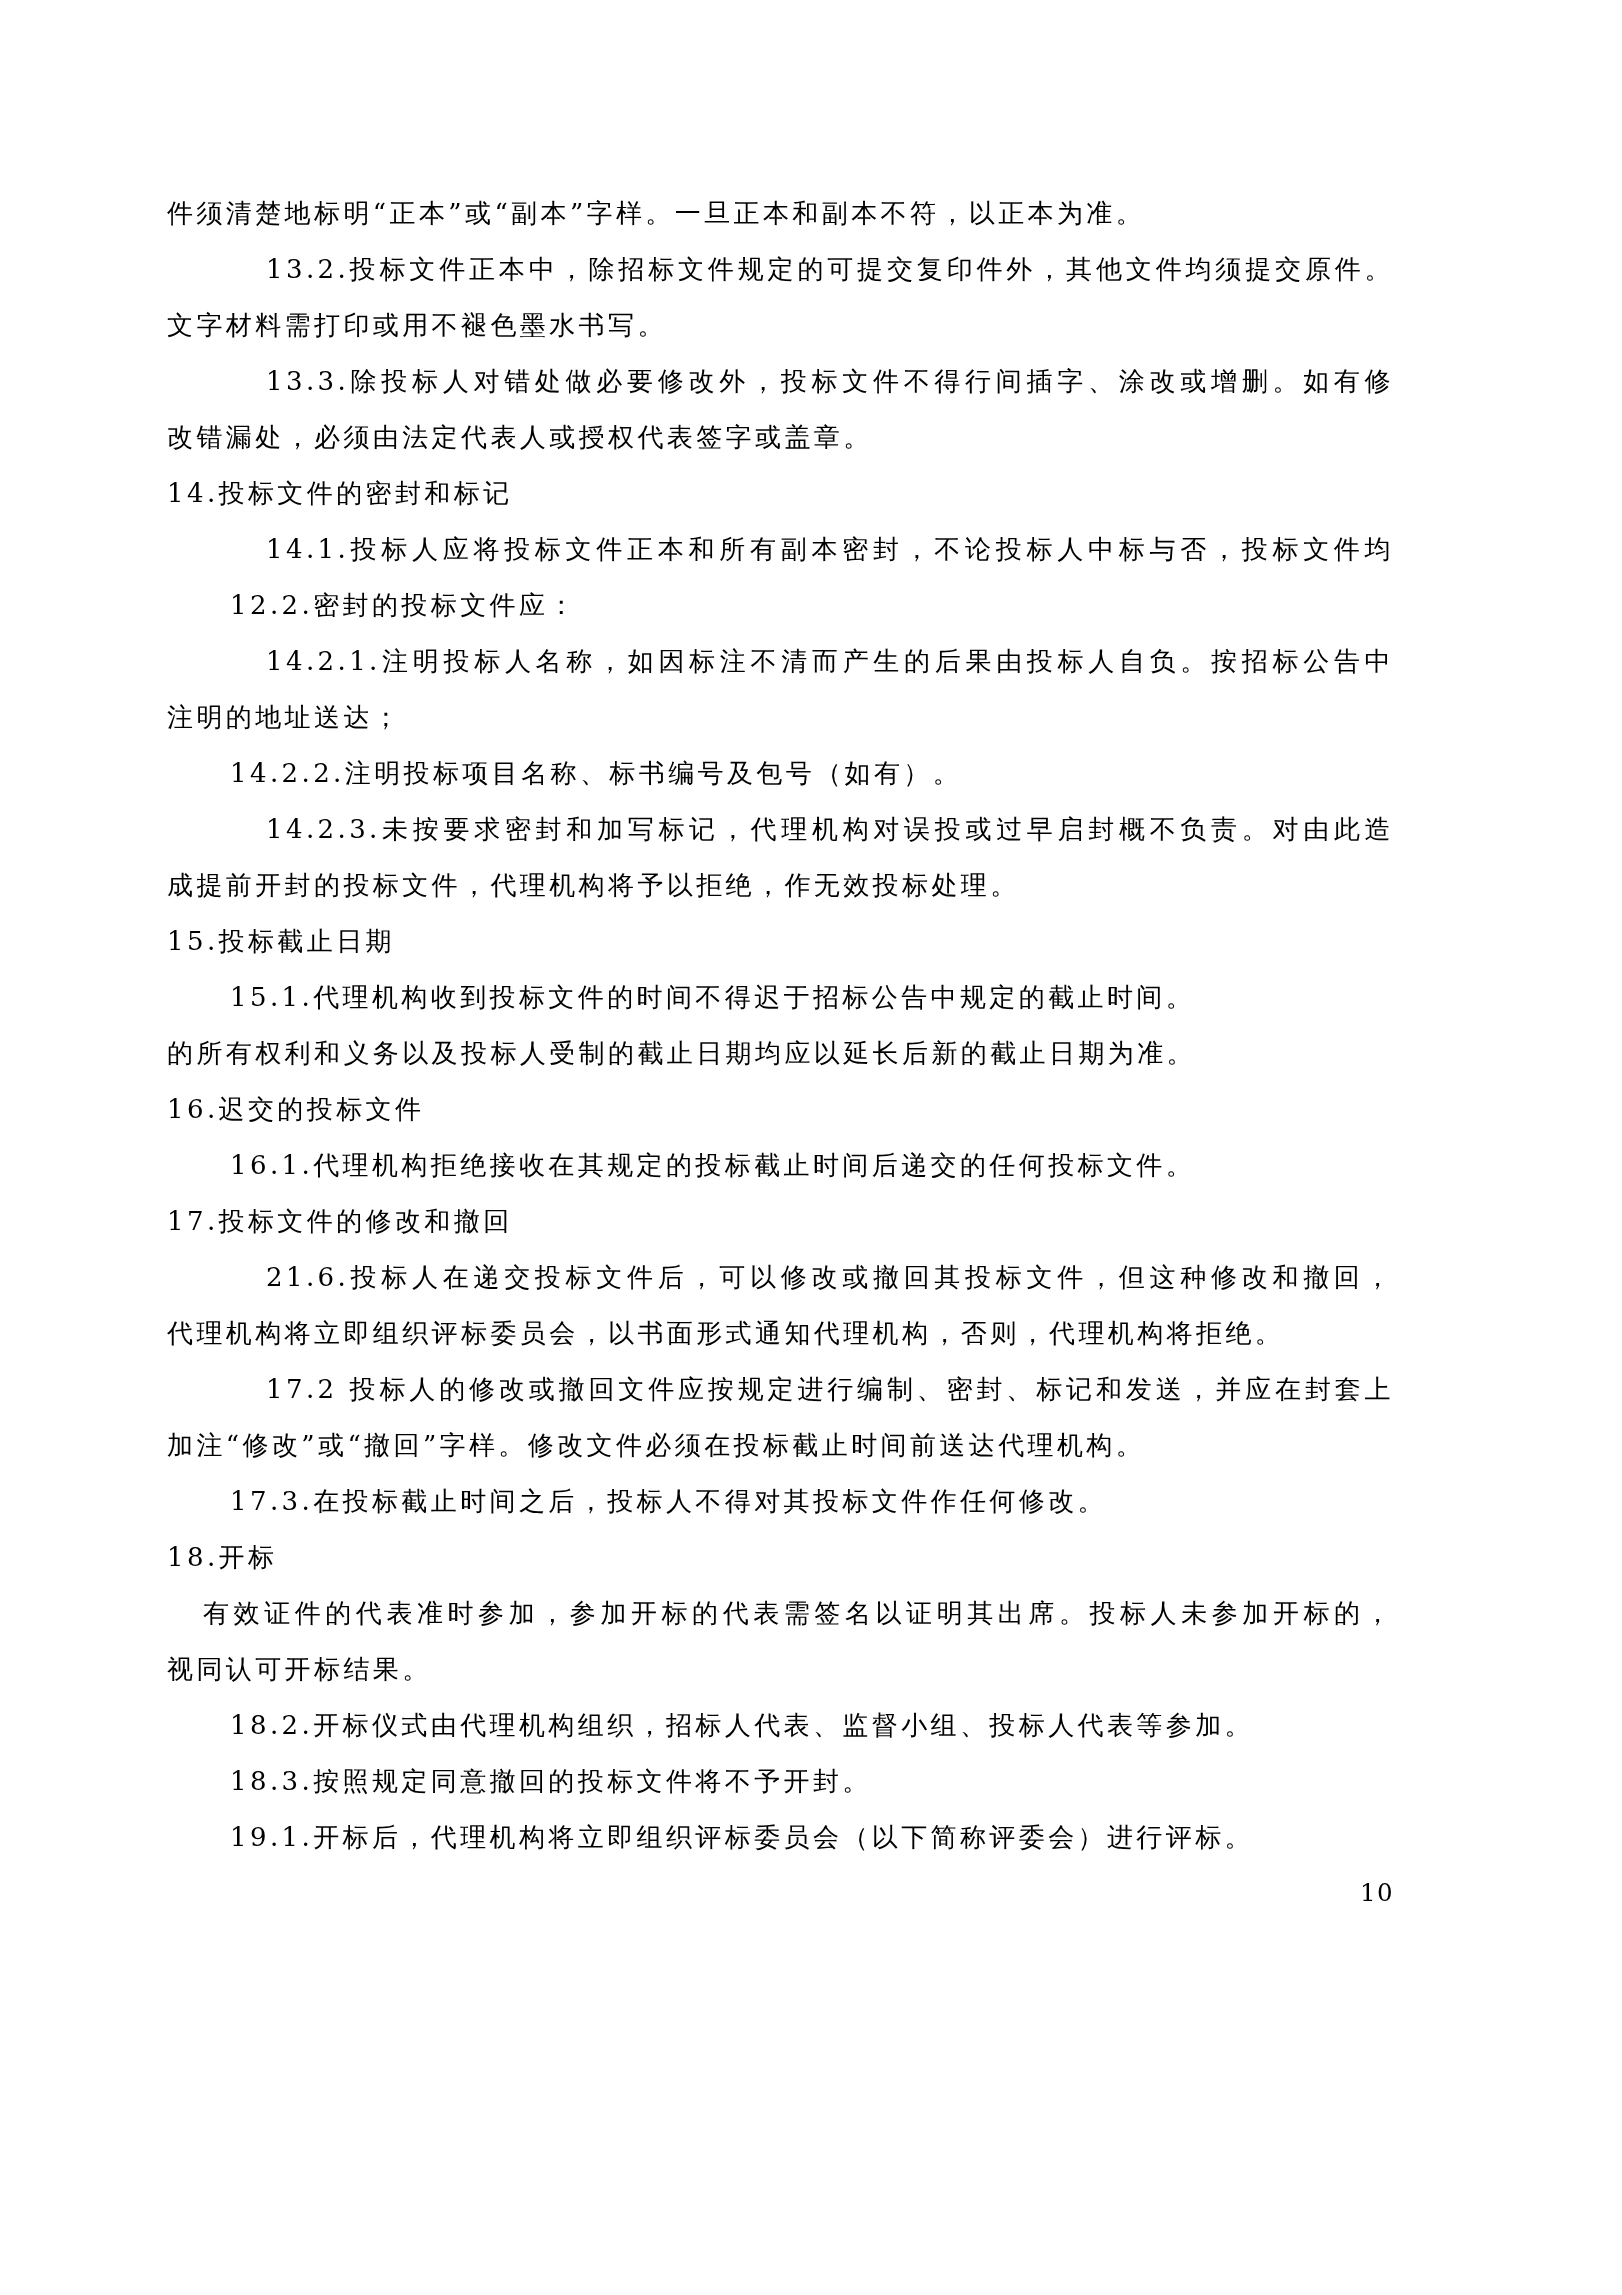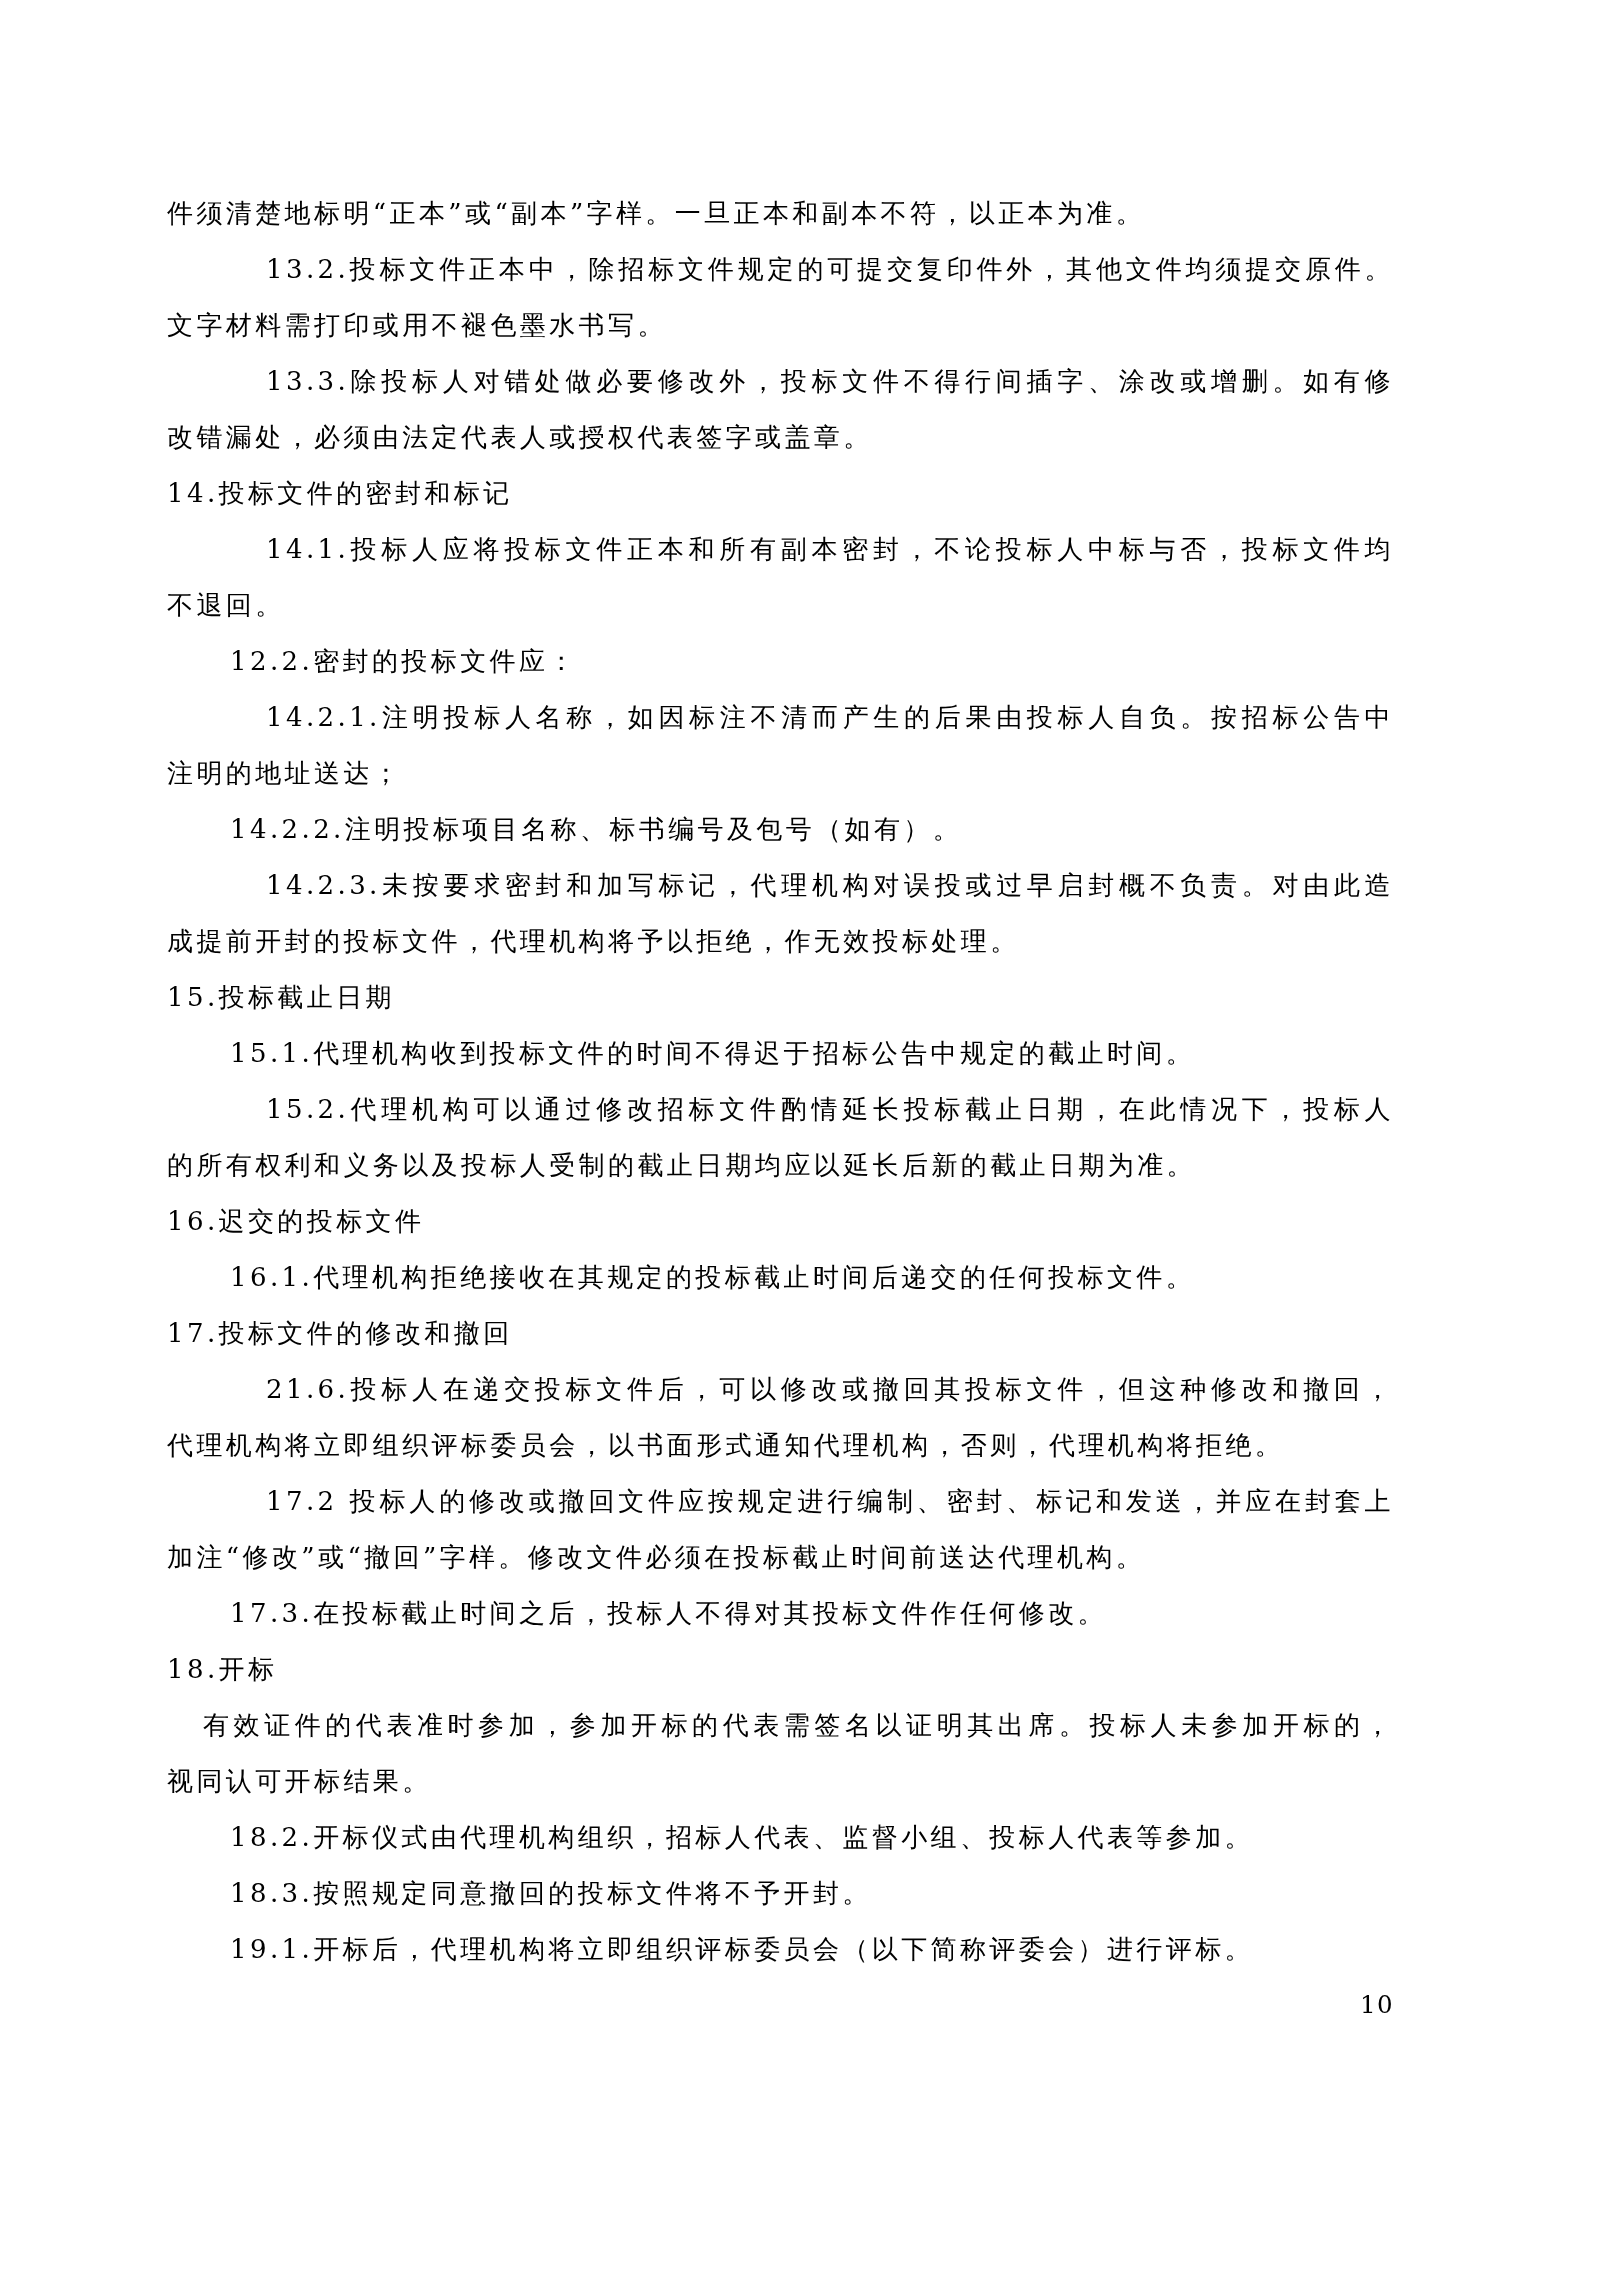--- a/index.html
+++ b/index.html
@@ -49,30 +49,28 @@
 <div class="page">
   <div class="content">
     <div>
         <div class="line">件须清楚地标明“正本”或“副本”字样。一旦正本和副本不符，以正本为准。</div>
         <div class="line indent justify">13.2.投标文件正本中，除招标文件规定的可提交复印件外，其他文件均须提交原件。</div>
         <div class="line">文字材料需打印或用不褪色墨水书写。</div>
         <div class="line indent justify">13.3.除投标人对错处做必要修改外，投标文件不得行间插字、涂改或增删。如有修</div>
         <div class="line">改错漏处，必须由法定代表人或授权代表签字或盖章。</div>
         <div class="line">14.投标文件的密封和标记</div>
         <div class="line indent justify">14.1.投标人应将投标文件正本和所有副本密封，不论投标人中标与否，投标文件均</div>
-        <div class="line">不退回。</div>
         <div class="line indent">12.2.密封的投标文件应：</div>
         <div class="line indent justify">14.2.1.注明投标人名称，如因标注不清而产生的后果由投标人自负。按招标公告中</div>
         <div class="line">注明的地址送达；</div>
         <div class="line indent">14.2.2.注明投标项目名称、标书编号及包号（如有）。</div>
         <div class="line indent justify">14.2.3.未按要求密封和加写标记，代理机构对误投或过早启封概不负责。对由此造</div>
         <div class="line">成提前开封的投标文件，代理机构将予以拒绝，作无效投标处理。</div>
         <div class="line">15.投标截止日期</div>
         <div class="line indent">15.1.代理机构收到投标文件的时间不得迟于招标公告中规定的截止时间。</div>
-        <div class="line indent justify">15.2.代理机构可以通过修改招标文件酌情延长投标截止日期，在此情况下，投标人</div>
         <div class="line">的所有权利和义务以及投标人受制的截止日期均应以延长后新的截止日期为准。</div>
         <div class="line">16.迟交的投标文件</div>
         <div class="line indent">16.1.代理机构拒绝接收在其规定的投标截止时间后递交的任何投标文件。</div>
         <div class="line">17.投标文件的修改和撤回</div>
         <div class="line indent justify">21.6.投标人在递交投标文件后，可以修改或撤回其投标文件，但这种修改和撤回，</div>
         <div class="line">代理机构将立即组织评标委员会，以书面形式通知代理机构，否则，代理机构将拒绝。</div>
         <div class="line indent justify">17.2 投标人的修改或撤回文件应按规定进行编制、密封、标记和发送，并应在封套上</div>
         <div class="line">加注“修改”或“撤回”字样。修改文件必须在投标截止时间前送达代理机构。</div>
         <div class="line indent">17.3.在投标截止时间之后，投标人不得对其投标文件作任何修改。</div>
         <div class="line">18.开标</div>

